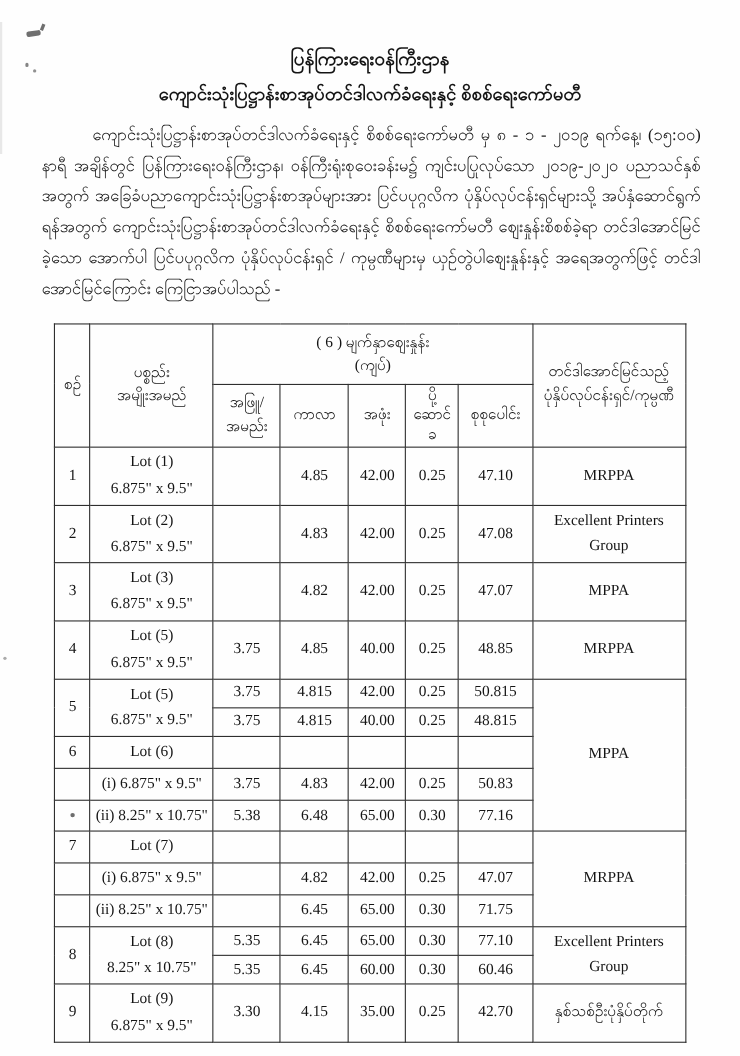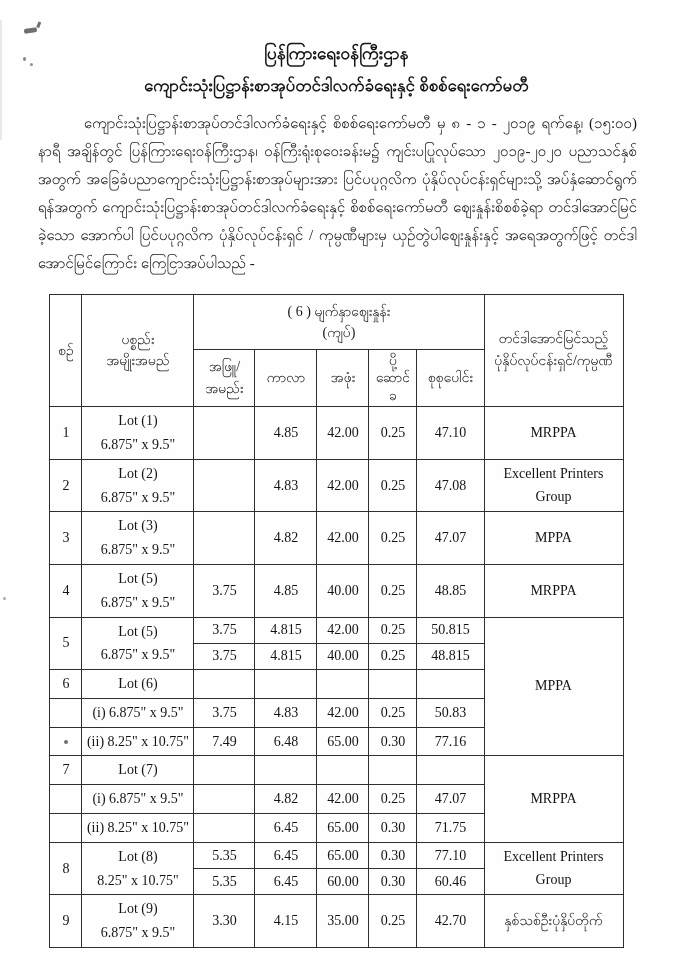--- a/index.html
+++ b/index.html
@@ -196,21 +196,21 @@
       <td class="item">(i)  6.875" x 9.5"</td>
       <td class="num">3.75</td>
       <td class="num">4.83</td>
       <td class="num">42.00</td>
       <td class="num">0.25</td>
       <td class="num">50.83</td>
     </tr>
     <tr class="sub">
       <td><span class="ink-dot"></span></td>
       <td class="item">(ii) 8.25" x 10.75"</td>
-      <td class="num">7.49</td>
+      <td class="num">5.38</td>
       <td class="num">6.48</td>
       <td class="num">65.00</td>
       <td class="num">0.30</td>
       <td class="num">77.16</td>
     </tr>
 
     <tr class="sub">
       <td class="num">7</td>
       <td class="item">Lot (7)</td>
       <td></td>

